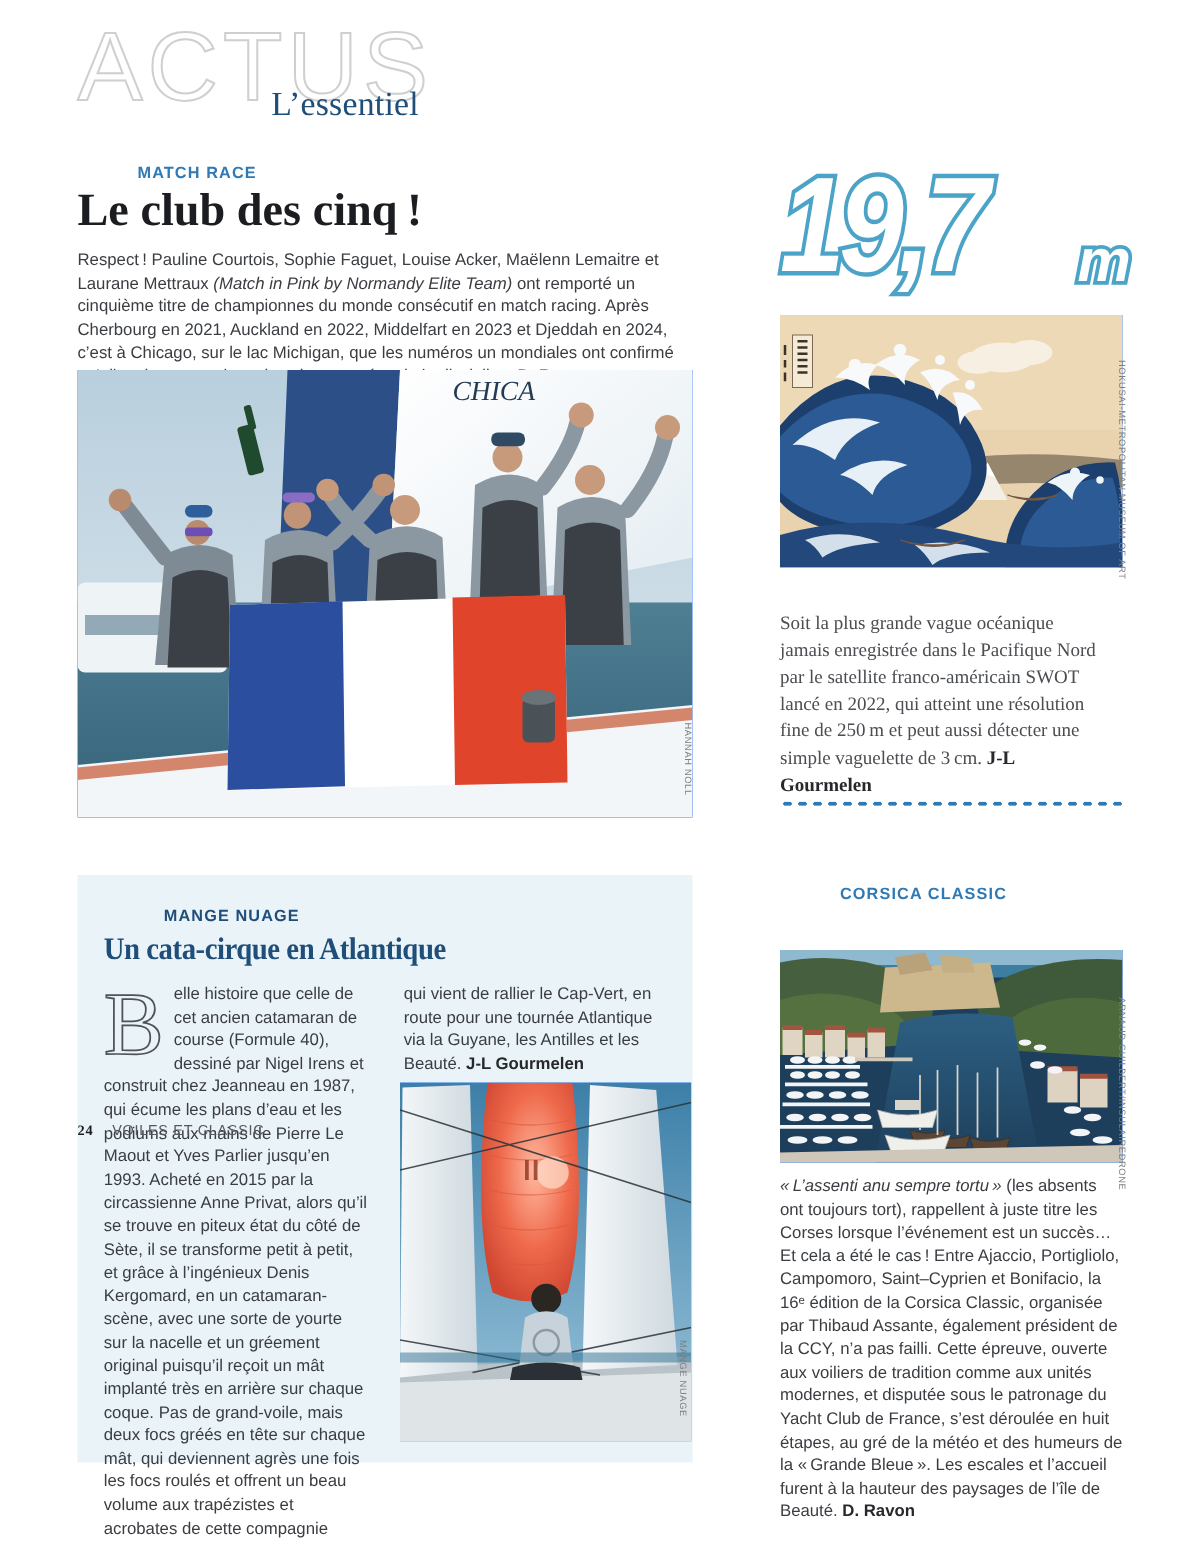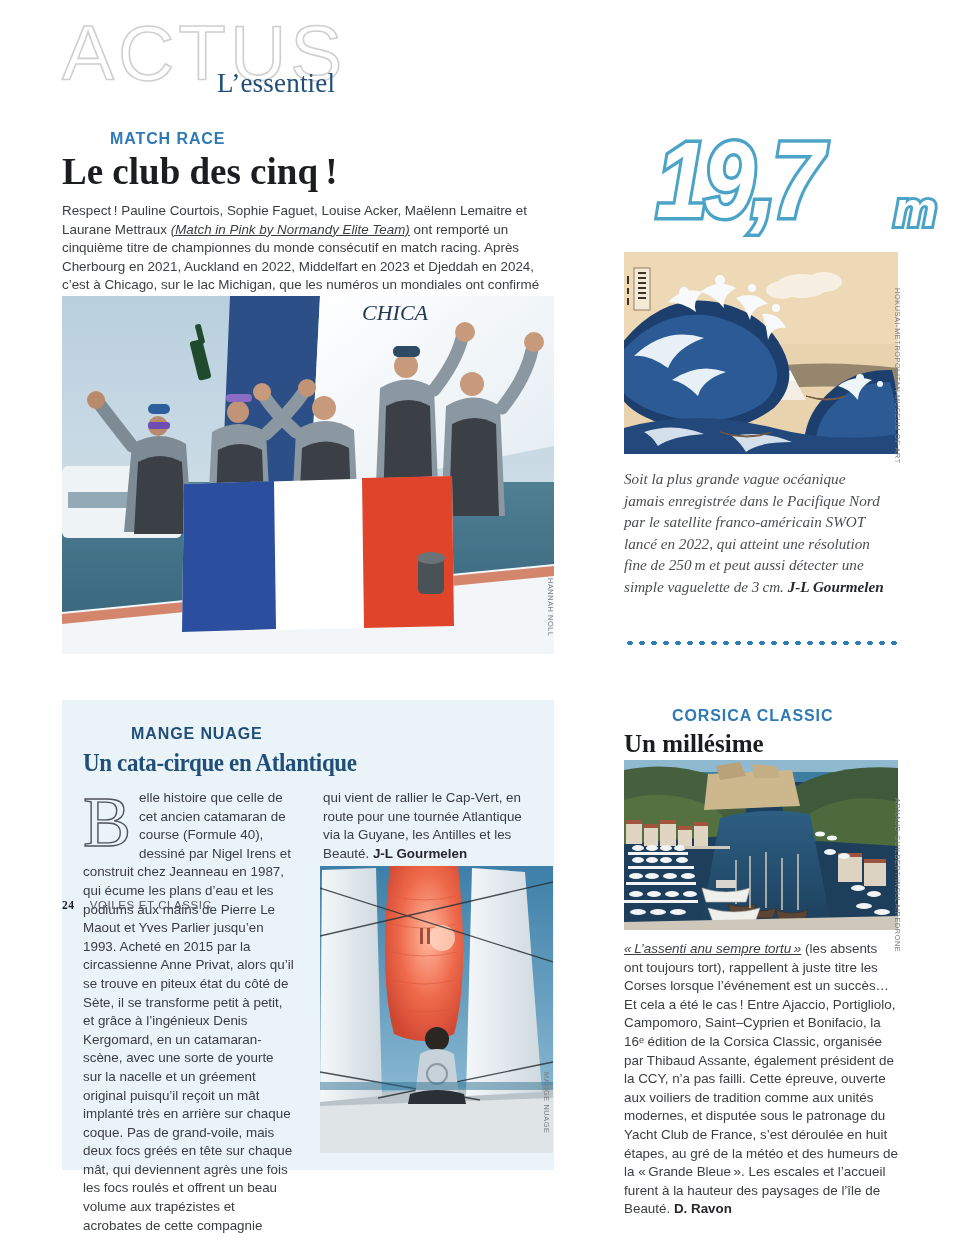--- a/index.html
+++ b/index.html
@@ -25,38 +25,38 @@
   .essentiel{
     position:absolute;left:155px;top:56px;
     font-family:"Liberation Serif", serif;
     font-weight:400;font-size:27px;line-height:27px;
     color:#1f4e79;letter-spacing:.2px;
   }
 
   
   .kicker{
     font-family:"Liberation Sans", sans-serif;
-    font-weight:700;font-size:16px;letter-spacing:.9px;
+    font-weight:700;font-size:13px;letter-spacing:.9px;
     color:#2f7ab5;text-transform:uppercase;padding-left:48px;
   }
   .kicker.dark{color:#1f4e79;}
   .h-serif{
     font-family:"Liberation Serif", serif;
     font-weight:700;color:#1b1d20;
   }
   .body-sans{
     font-family:"Liberation Sans", sans-serif;
     font-size:13.4px;line-height:18.6px;color:#3a3d41;
   }
   .body-serif{
     font-family:"Liberation Serif", serif;
     font-size:15.2px;line-height:21.6px;color:#4a4d51;
   }
   .sig{font-weight:700;color:#26282b;}
-  .it{font-style:italic;text-decoration:underline;}
+  .it{font-style:italic;}
 
   
   .matchrace{position:absolute;left:62px;top:130px;width:492px;}
   .matchrace .kicker{margin-bottom:7px;}
   .mr-title{font-size:37px;line-height:34px;margin:0 0 13px 0;}
   .mr-body{width:483px;}
 
   .photo{position:relative;overflow:hidden;background:#3b82f6;}
   .photo-main{position:absolute;left:62px;top:296px;width:492px;height:358px;}
 
@@ -92,21 +92,21 @@
     color:transparent;
     -webkit-text-stroke:1.4px #4f5358;
     text-stroke:1.4px #4f5358;
     margin:4px 8px 0 0;
   }
   .photo-cata{position:absolute;left:320px;top:866px;width:233px;height:287px;}
 
   
   .rightcol{position:absolute;left:624px;top:130px;width:274px;}
 
-  .bignum-wrap{position:relative;height:122px;margin-left:32px;}
+  .bignum-wrap{position:relative;height:122px;}
   .bignum{
     position:absolute;left:0;top:-4px;
     font-family:"Liberation Sans", sans-serif;
     font-weight:700;font-style:italic;
     font-size:108px;line-height:108px;letter-spacing:-5px;
     color:#ffffff;
     -webkit-text-stroke:7px #4ba3c7;
     text-stroke:7px #4ba3c7;
     paint-order:stroke fill;
     transform:scaleX(.86);transform-origin:left top;
@@ -116,21 +116,21 @@
     position:absolute;left:238px;top:56px;
     font-family:"Liberation Sans", sans-serif;
     font-weight:700;font-style:italic;font-size:48px;line-height:48px;
     color:#ffffff;
     -webkit-text-stroke:6px #4ba3c7;
     text-stroke:6px #4ba3c7;
     paint-order:stroke fill;
     user-select:none;
   }
   .photo-wave{position:absolute;left:624px;top:252px;width:274px;height:202px;}
-  .wave-text{position:absolute;left:624px;top:468px;width:262px;font-style:italic;}
+  .wave-text{position:absolute;left:624px;top:488px;width:262px;}
 
   .dotrule{
     position:absolute;left:624px;top:640px;width:274px;height:6px;
     background-image:radial-gradient(#2f7ab5 40%, transparent 41%);
     background-size:12px 6px;background-repeat:repeat-x;
   }
   .corsica{position:absolute;left:624px;top:707px;width:274px;}
   .cc-title{font-size:25px;line-height:28px;margin:5px 0 0 0;}
   .photo-corsica{position:absolute;left:624px;top:760px;width:274px;height:170px;}
   .cc-body{position:absolute;left:624px;top:940px;width:274px;}
@@ -402,24 +402,20 @@
   <div class="credit" style="left:893px;top:288px;">HOKUSAI-METROPOLITAN MUSEUM OF ART</div>
 
   <p class="body-serif wave-text" style="margin:0;">
     <span>Soit la plus grande vague océanique jamais enregistrée dans le Pacifique Nord par le satellite franco-américain SWOT lancé en 2022, qui atteint une résolution fine de 250 m et peut aussi détecter une simple vaguelette de 3 cm. </span><span class="sig">J-L Gourmelen</span>
   </p>
 
   <div class="dotrule"></div>
 
   <div class="corsica">
     <div class="kicker">CORSICA CLASSIC</div>
-    <div class="h-serif cc-title">
-      <div>Un millésime</div>
-      <div>de toute beauté</div>
-    </div>
   </div>
 
   <div class="photo photo-corsica">
     <svg class="fill" viewBox="0 0 274 170" preserveAspectRatio="xMidYMid slice">
       <defs>
         <linearGradient id="waterG" x1="0" y1="0" x2="0" y2="1">
           <stop offset="0" stop-color="#2d5f82"></stop>
             <stop offset="1" stop-color="#1d3f5c"></stop>
         </linearGradient>
       </defs>

